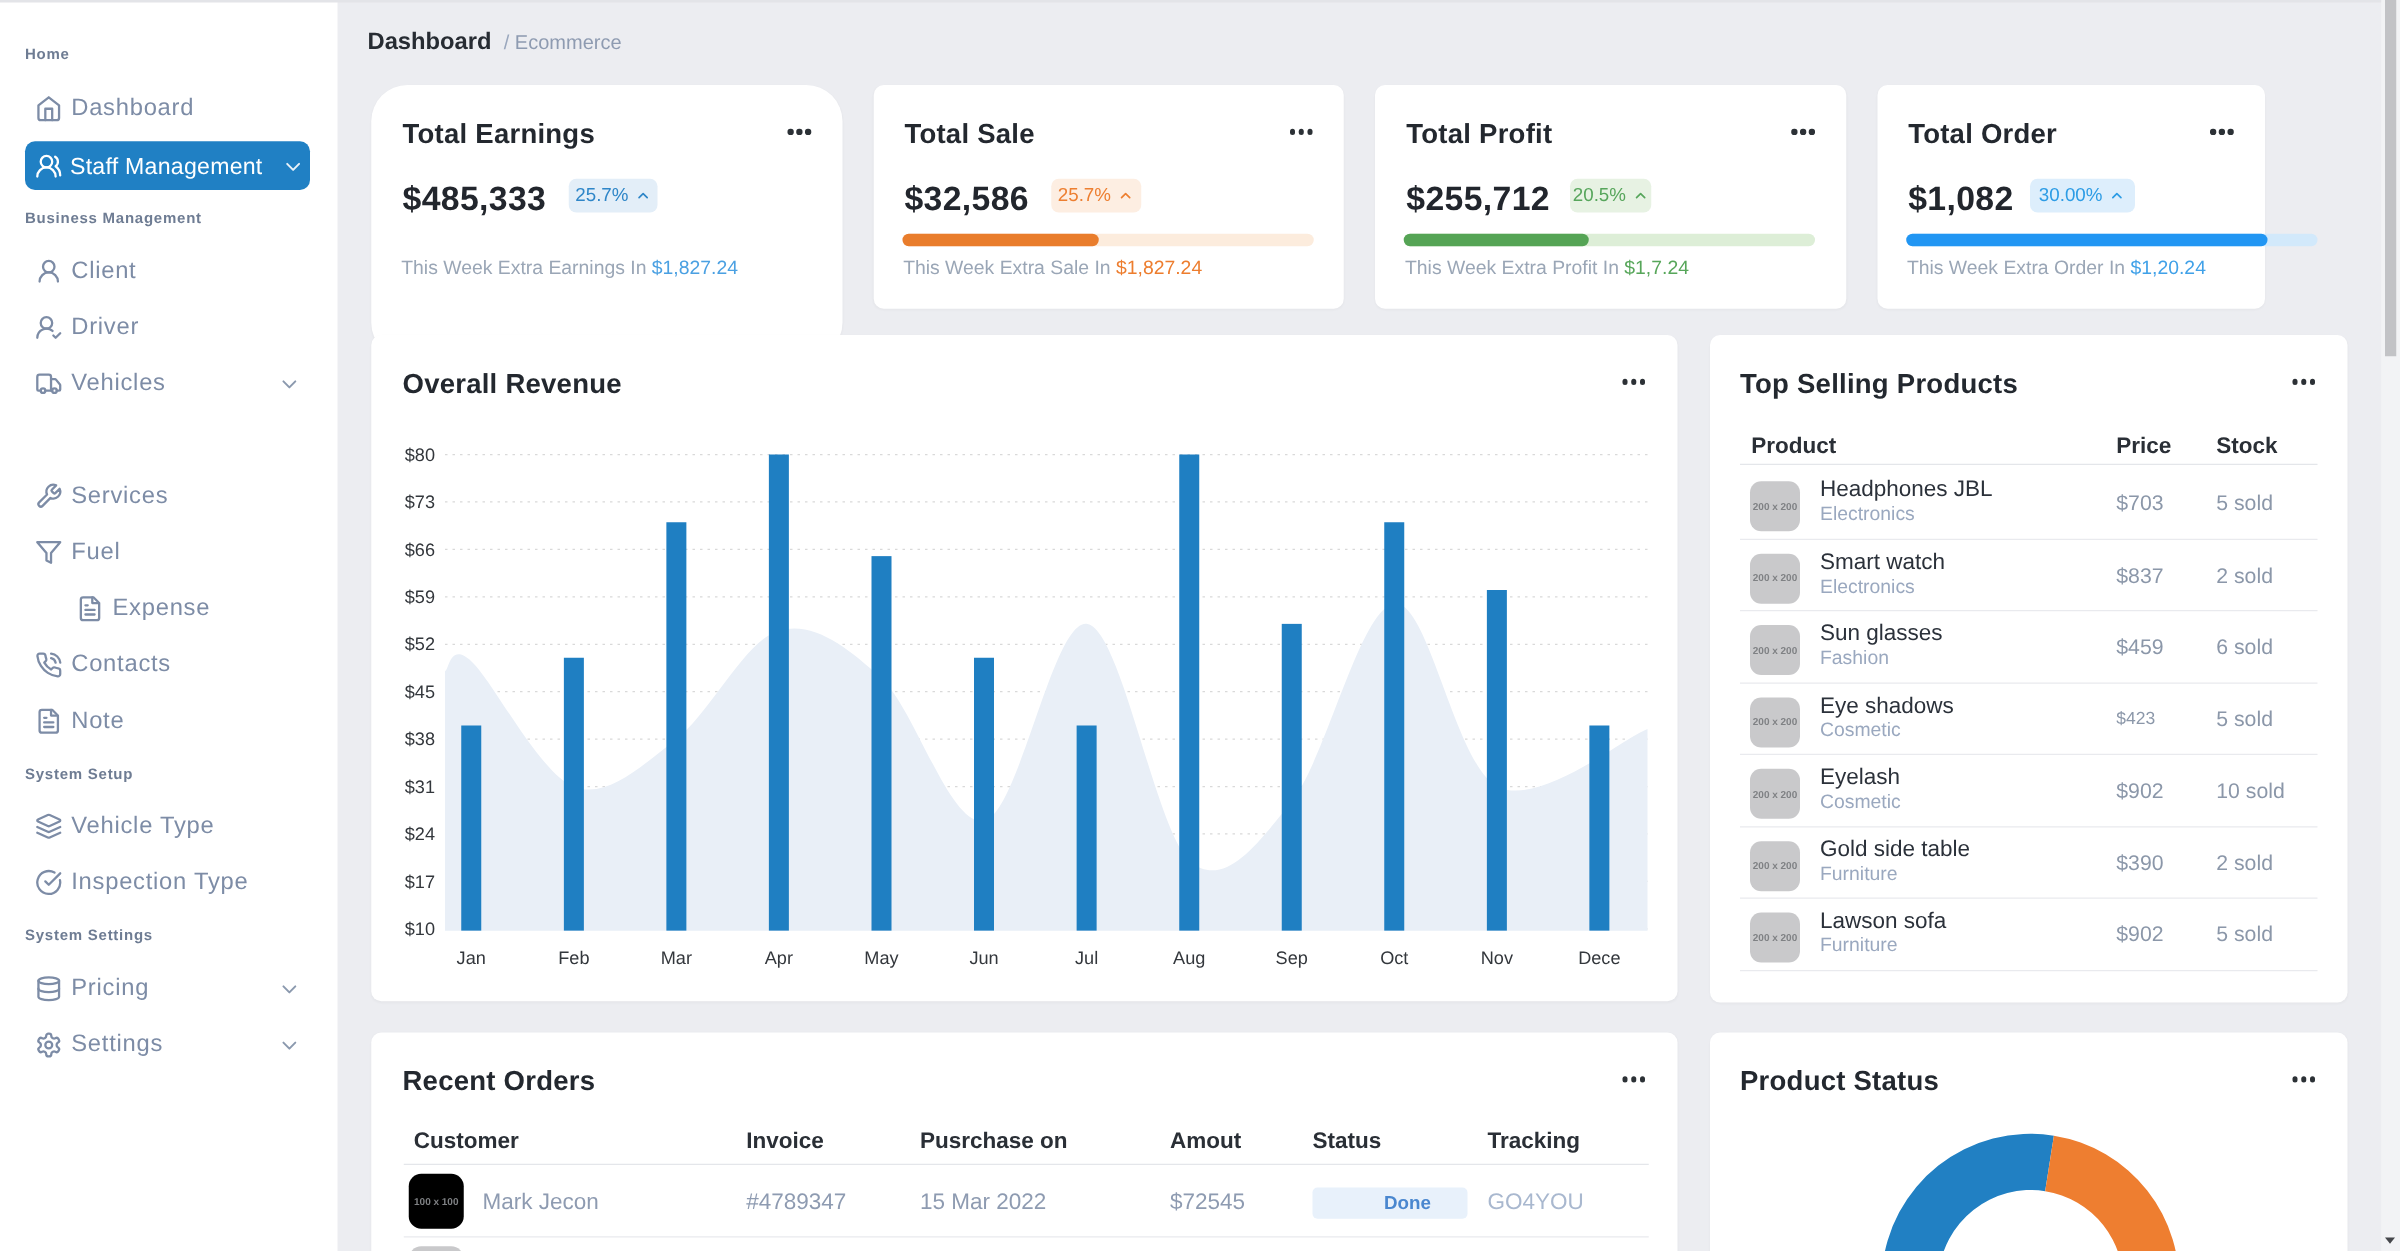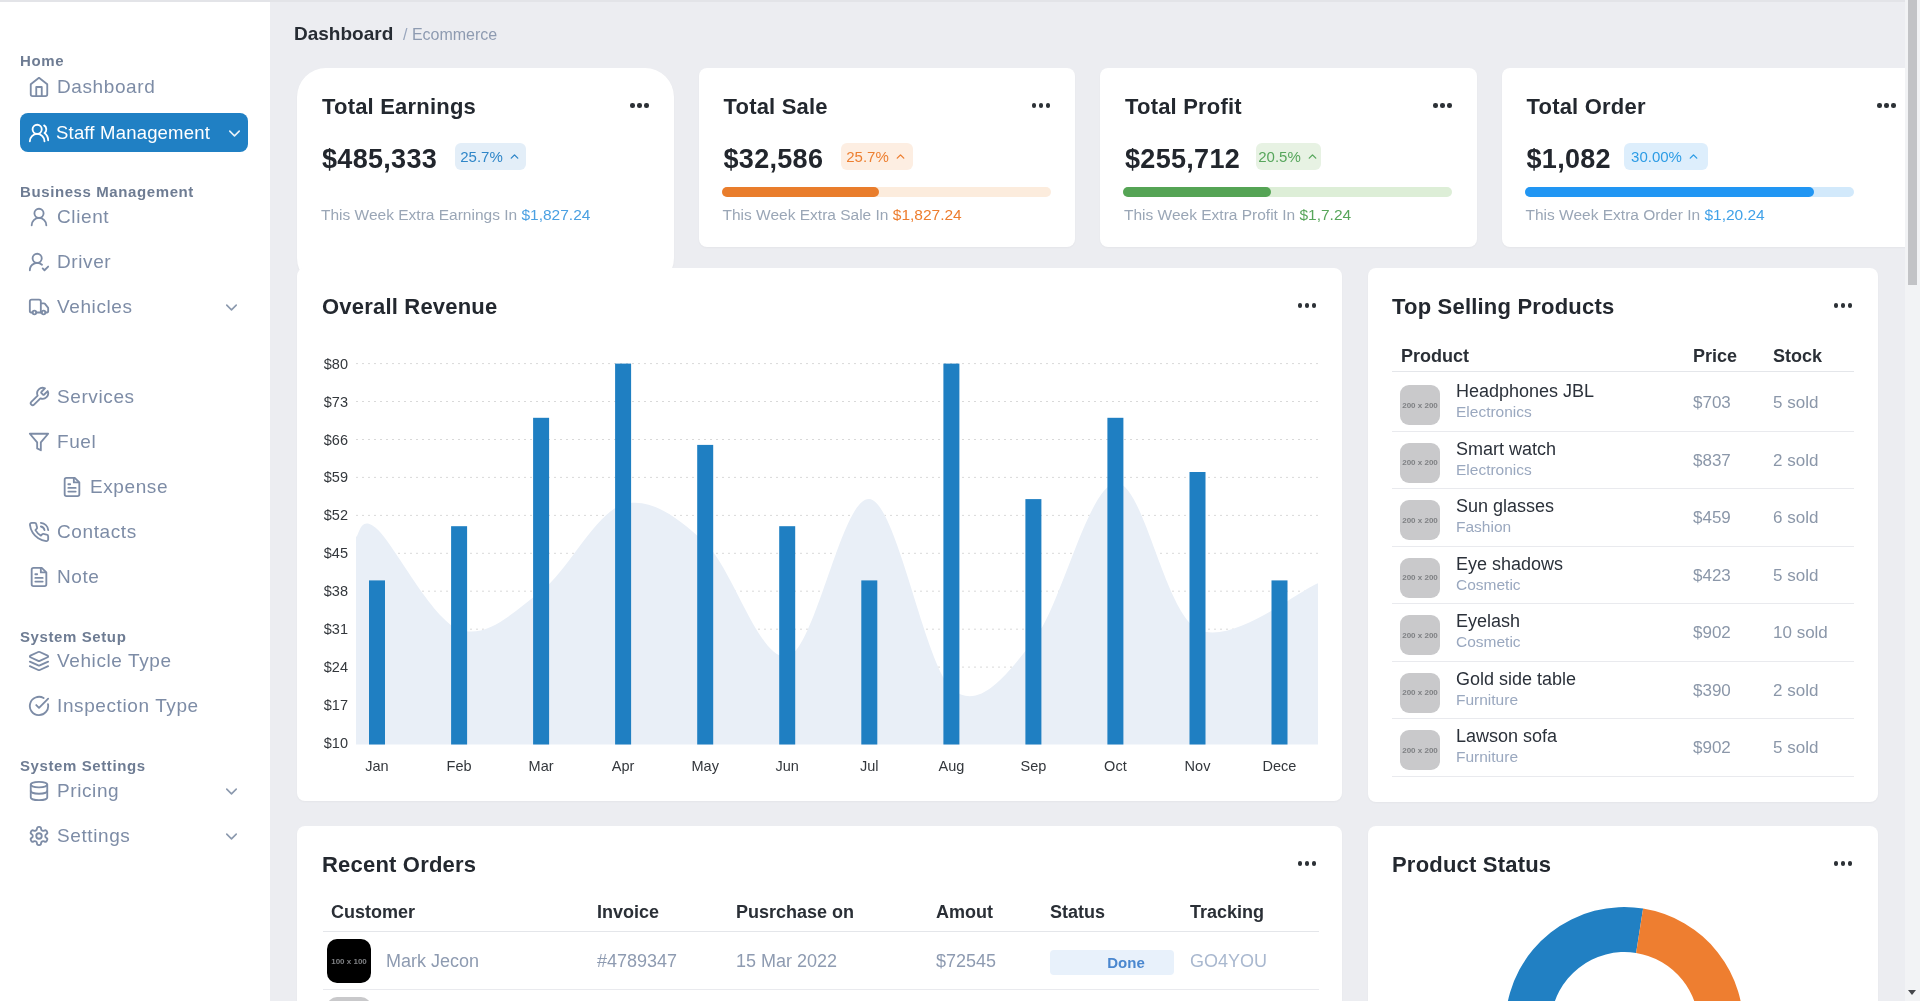--- a/index.html
+++ b/index.html
@@ -1,21 +1,21 @@
 <!DOCTYPE html>
 <html><head>
 <meta charset="utf-8">
 <style>
   * { margin:0; padding:0; box-sizing:border-box; }
   html,body { width:1920px; height:1001px; overflow:hidden; }
   body { font-family:"Liberation Sans", sans-serif; background:#ecedf1; position:relative; }
   #topline { position:absolute; left:0; top:0; width:1920px; height:2px; background:#e3e4e8; z-index:50; }
   
   #sidebar { position:absolute; left:0; top:0; width:270px; height:1001px; background:#ffffff; z-index:10; }
-  .sec { position:absolute; left:20px; font-size:15px; font-weight:700; color:#6e7c93; letter-spacing:.6px;margin-top:16px; }
+  .sec { position:absolute; left:20px; font-size:12px; font-weight:700; color:#6e7c93; letter-spacing:.6px; }
   .sitem { position:absolute; left:0; width:270px; height:38px; }
   .sitem .sic { position:absolute; left:28px; top:8px; width:22px; height:22px; }
   .sitem .slb { position:absolute; left:57px; top:8px; font-size:19px; color:#7d8ca6; letter-spacing:.6px; }
   .sitem .sch { position:absolute; left:222px; top:10px; width:19px; height:19px; }
   #active { position:absolute; left:20px; width:228px; height:39px; background:#2080c4; border-radius:8px; }
   #active .sic { position:absolute; left:8px; top:9px; width:22px; height:22px; }
   #active .slb { position:absolute; left:36px; top:9px; font-size:18.5px; color:#fff; letter-spacing:.2px; }
   #active .sch { position:absolute; left:205px; top:11px; width:19px; height:19px; }
   
   .card { position:absolute; background:#fff; border-radius:8px; box-shadow:0 1px 2px rgba(40,40,60,.04); }
@@ -209,21 +209,21 @@
     </div>
   <div class="value">$255,712</div>
   <div class="badge" style="left:156px; width:65px; background:#e7f2e3; color:#57a65c;">20.5% <svg width="13" height="13" viewBox="0 0 24 24" fill="none" stroke="#57a65c" stroke-width="2.5" stroke-linecap="round" stroke-linejoin="round">
         <path d="m18 15-6-6-6 6"></path>
       </svg></div>
   <div class="pbar" style="background:#ddeed7;">
       <div class="pfill" style="background:#55a455; width:45%;"></div>
     </div>
   <div class="sub" style="top:138px;">This Week Extra Profit In <span style="color:#57a65a;">$1,7.24</span></div>
 </div>
-<div class="card" style="left:1501.5px; top:68px; width:419px; height:179px;">
+<div class="card" style="left:1501.5px; top:68px; width:310px; height:179px;">
   <div class="ctitle">Total Order</div>
   <div class="dots" style="right:25px;">
       <i></i>
       <i></i>
       <i></i>
     </div>
   <div class="value">$1,082</div>
   <div class="badge" style="left:122px; width:84px; background:#ddeefc; color:#2d9ce5;">30.00% <svg width="13" height="13" viewBox="0 0 24 24" fill="none" stroke="#2d9ce5" stroke-width="2.5" stroke-linecap="round" stroke-linejoin="round">
         <path d="m18 15-6-6-6 6"></path>
       </svg></div>
@@ -320,21 +320,21 @@
     <div style="position:absolute; left:8px; top:11px; width:40px; height:40px; border-radius:9px; background:#c9c9cb; display:flex; align-items:center; justify-content:center; font-size:8px; font-weight:700; color:#7f8184; white-space:nowrap;">200 x 200</div>
     <div style="position:absolute; left:64px; top:7px; font-size:18px; color:#2b313a; font-weight:500;">Sun glasses</div>
     <div style="position:absolute; left:64px; top:29px; font-size:15.5px; color:#9aa8bf;">Fashion</div>
     <div style="position:absolute; left:301px; top:19px; font-size:17px; color:#8b97a9;">$459</div>
     <div style="position:absolute; left:381px; top:19px; font-size:17px; color:#8b97a9;">6 sold</div>
   </div>
   <div style="position:absolute; left:24px; top:278.5px; width:462px; height:57.5px; border-bottom:1px solid #e9eaee;">
     <div style="position:absolute; left:8px; top:11px; width:40px; height:40px; border-radius:9px; background:#c9c9cb; display:flex; align-items:center; justify-content:center; font-size:8px; font-weight:700; color:#7f8184; white-space:nowrap;">200 x 200</div>
     <div style="position:absolute; left:64px; top:7px; font-size:18px; color:#2b313a; font-weight:500;">Eye shadows</div>
     <div style="position:absolute; left:64px; top:29px; font-size:15.5px; color:#9aa8bf;">Cosmetic</div>
-    <div style="position:absolute; left:301px; top:19px; font-size:17px; color:#8b97a9;">$423</div>
+    <div style="position:absolute; left:301px; top:19px; font-size:14px; color:#8b97a9;">$423</div>
     <div style="position:absolute; left:381px; top:19px; font-size:17px; color:#8b97a9;">5 sold</div>
   </div>
   <div style="position:absolute; left:24px; top:336px; width:462px; height:57.5px; border-bottom:1px solid #e9eaee;">
     <div style="position:absolute; left:8px; top:11px; width:40px; height:40px; border-radius:9px; background:#c9c9cb; display:flex; align-items:center; justify-content:center; font-size:8px; font-weight:700; color:#7f8184; white-space:nowrap;">200 x 200</div>
     <div style="position:absolute; left:64px; top:7px; font-size:18px; color:#2b313a; font-weight:500;">Eyelash</div>
     <div style="position:absolute; left:64px; top:29px; font-size:15.5px; color:#9aa8bf;">Cosmetic</div>
     <div style="position:absolute; left:301px; top:19px; font-size:17px; color:#8b97a9;">$902</div>
     <div style="position:absolute; left:381px; top:19px; font-size:17px; color:#8b97a9;">10 sold</div>
   </div>
   <div style="position:absolute; left:24px; top:393.5px; width:462px; height:57.5px; border-bottom:1px solid #e9eaee;">

